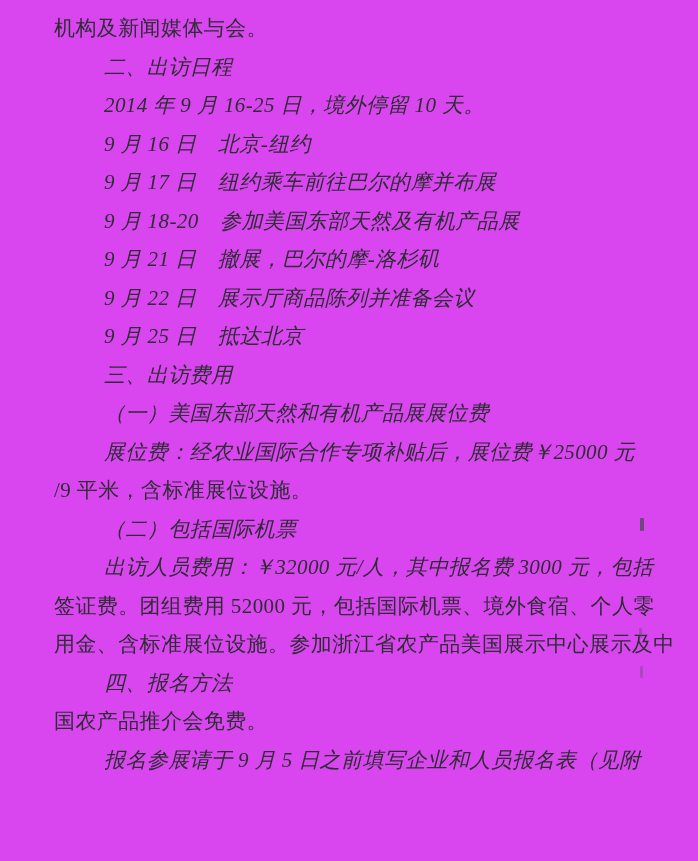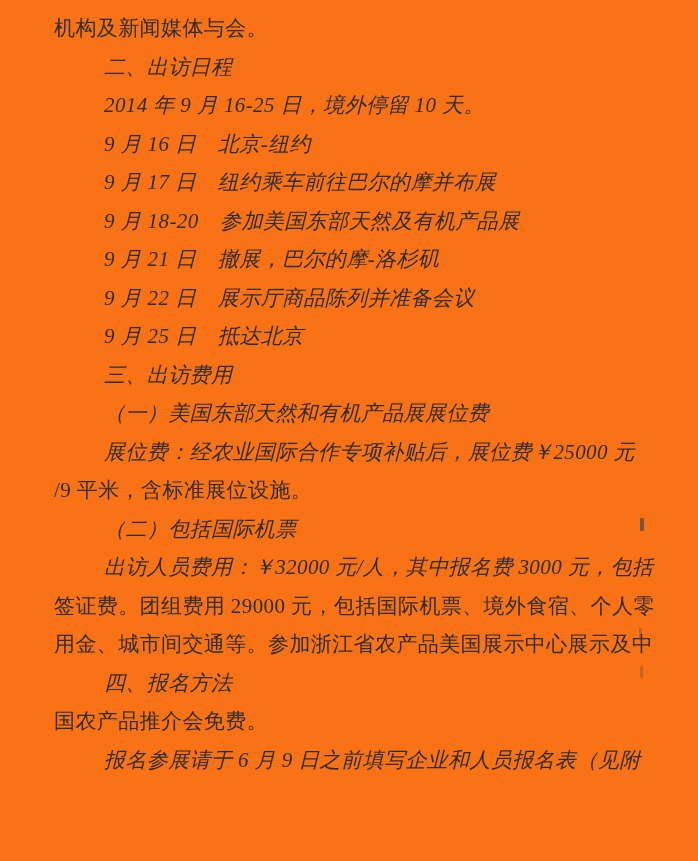--- a/index.html
+++ b/index.html
@@ -11,21 +11,21 @@
     width: 698px;
     height: 861px;
     overflow: hidden;
   }
   .page {
     position: relative;
     box-sizing: border-box;
     width: 698px;
     height: 861px;
     padding: 9px 10px 0 54px;
-    background: #f97316;
+    background: #d946ef;
     font-family: "Liberation Serif", "DejaVu Serif", serif;
     font-size: 21px;
     letter-spacing: 0.4px;
     color: #2d2d33;
   }
   .line {
     height: 38.5px;
     line-height: 38.5px;
     white-space: nowrap;
     overflow: visible;
@@ -55,22 +55,22 @@
   <div class="line ind">9 月 18-20　参加美国东部天然及有机产品展</div>
   <div class="line ind">9 月 21 日　撤展，巴尔的摩-洛杉矶</div>
   <div class="line ind">9 月 22 日　展示厅商品陈列并准备会议</div>
   <div class="line ind">9 月 25 日　抵达北京</div>
   <div class="line ind">三、出访费用</div>
   <div class="line ind">（一）美国东部天然和有机产品展展位费</div>
   <div class="line ind">展位费：经农业国际合作专项补贴后，展位费￥25000 元</div>
   <div class="line">/9 平米，含标准展位设施。</div>
   <div class="line ind">（二）包括国际机票</div>
   <div class="line ind">出访人员费用：￥32000 元/人，其中报名费 3000 元，包括</div>
-  <div class="line">签证费。团组费用 29000 元，包括国际机票、境外食宿、个人零</div>
-  <div class="line">用金、城市间交通等。参加浙江省农产品美国展示中心展示及中</div>
+  <div class="line">签证费。团组费用 52000 元，包括国际机票、境外食宿、个人零</div>
+  <div class="line">用金、含标准展位设施。参加浙江省农产品美国展示中心展示及中</div>
   <div class="line ind">四、报名方法</div>
   <div class="line">国农产品推介会免费。</div>
-  <div class="line ind">报名参展请于 6 月 9 日之前填写企业和人员报名表（见附</div>
+  <div class="line ind">报名参展请于 9 月 5 日之前填写企业和人员报名表（见附</div>
 
   <div class="speck s1"></div>
   <div class="speck s2"></div>
   <div class="speck s3"></div>
 </div>
 
 </body></html>

